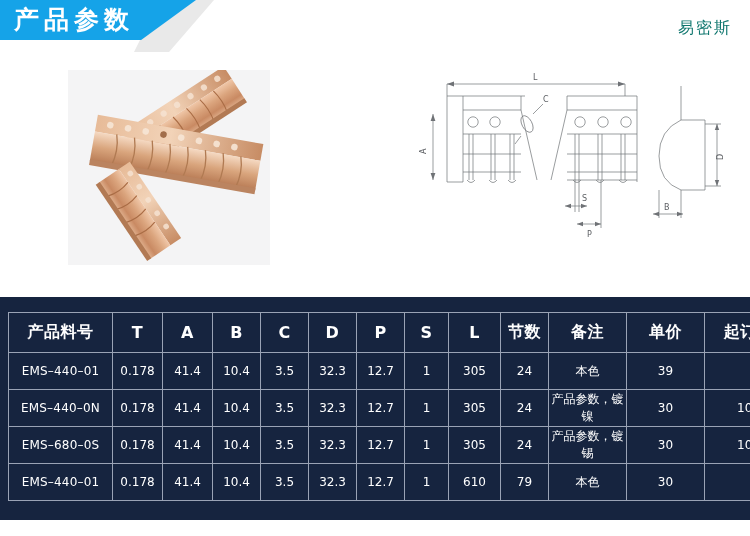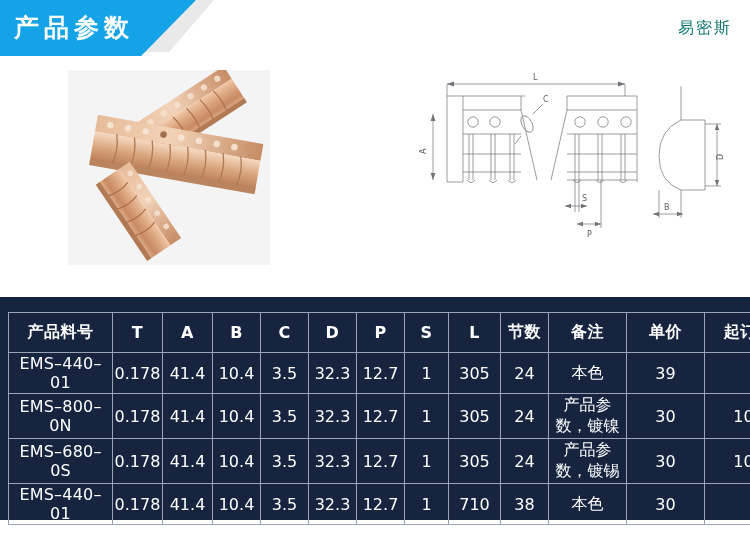--- a/index.html
+++ b/index.html
@@ -20,21 +20,21 @@
     position: relative;
     width: 750px;
     height: 58px;
     background: #ffffff;
   }
   .banner {
     position: absolute;
     left: 0;
     top: 0;
     width: 196px;
-    height: 56px;
+    height: 40px;
     background: #15a3e8;
     clip-path: polygon(0 0, 100% 0, 72% 100%, 0 100%);
     display: flex;
     align-items: center;
   }
   .banner-shadow {
     position: absolute;
     left: 0;
     top: 0;
     width: 214px;
@@ -115,21 +115,21 @@
     font-family: "DejaVu Sans", "Liberation Sans", sans-serif;
   }
   table.spec th {
     height: 37px;
     font-size: 16px;
     font-weight: bold;
     letter-spacing: 0.5px;
   }
   table.spec td {
     height: 34px;
-    font-size: 16px;
+    font-size: 12px;
     font-weight: normal;
   }
   td.c-part { font-size: 12.5px; letter-spacing: 0.2px; }
   td.c-note { font-size: 10px; letter-spacing: 0px; margin-left: 44px; }
   td.c-price, td.c-moq { font-size: 17px; font-weight: bold; }
 
   
   col.w-part  { width: 104px; }
   col.w-t     { width: 50px; }
   col.w-a     { width: 50px; }
@@ -405,21 +405,21 @@
         <td>32.3</td>
         <td>12.7</td>
         <td>1</td>
         <td>305</td>
         <td>24</td>
         <td class="c-note">本色</td>
         <td class="c-price">39</td>
         <td class="c-moq"></td>
       </tr>
       <tr>
-        <td class="c-part">EMS–800–0N</td>
+        <td class="c-part">EMS–440–0N</td>
         <td>0.178</td>
         <td>41.4</td>
         <td>10.4</td>
         <td>3.5</td>
         <td>32.3</td>
         <td>12.7</td>
         <td>1</td>
         <td>305</td>
         <td>24</td>
         <td class="c-note">产品参数，镀镍</td>
@@ -443,21 +443,21 @@
       </tr>
       <tr>
         <td class="c-part">EMS–440–01</td>
         <td>0.178</td>
         <td>41.4</td>
         <td>10.4</td>
         <td>3.5</td>
         <td>32.3</td>
         <td>12.7</td>
         <td>1</td>
-        <td>710</td>
-        <td>38</td>
+        <td>610</td>
+        <td>79</td>
         <td class="c-note">本色</td>
         <td class="c-price">30</td>
         <td class="c-moq"></td>
       </tr>
     </tbody>
   </table>
 </div>
 
 </body></html>

